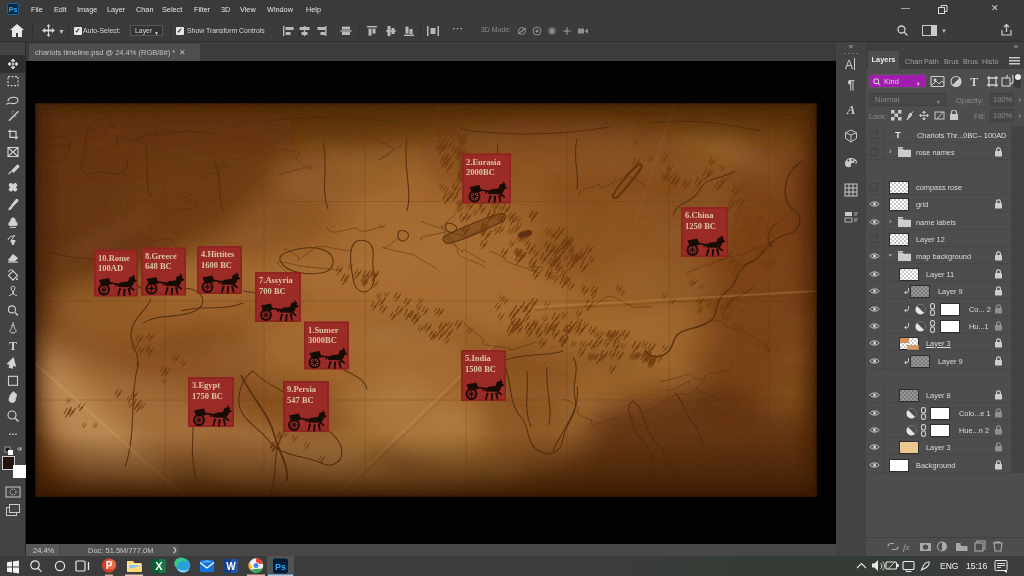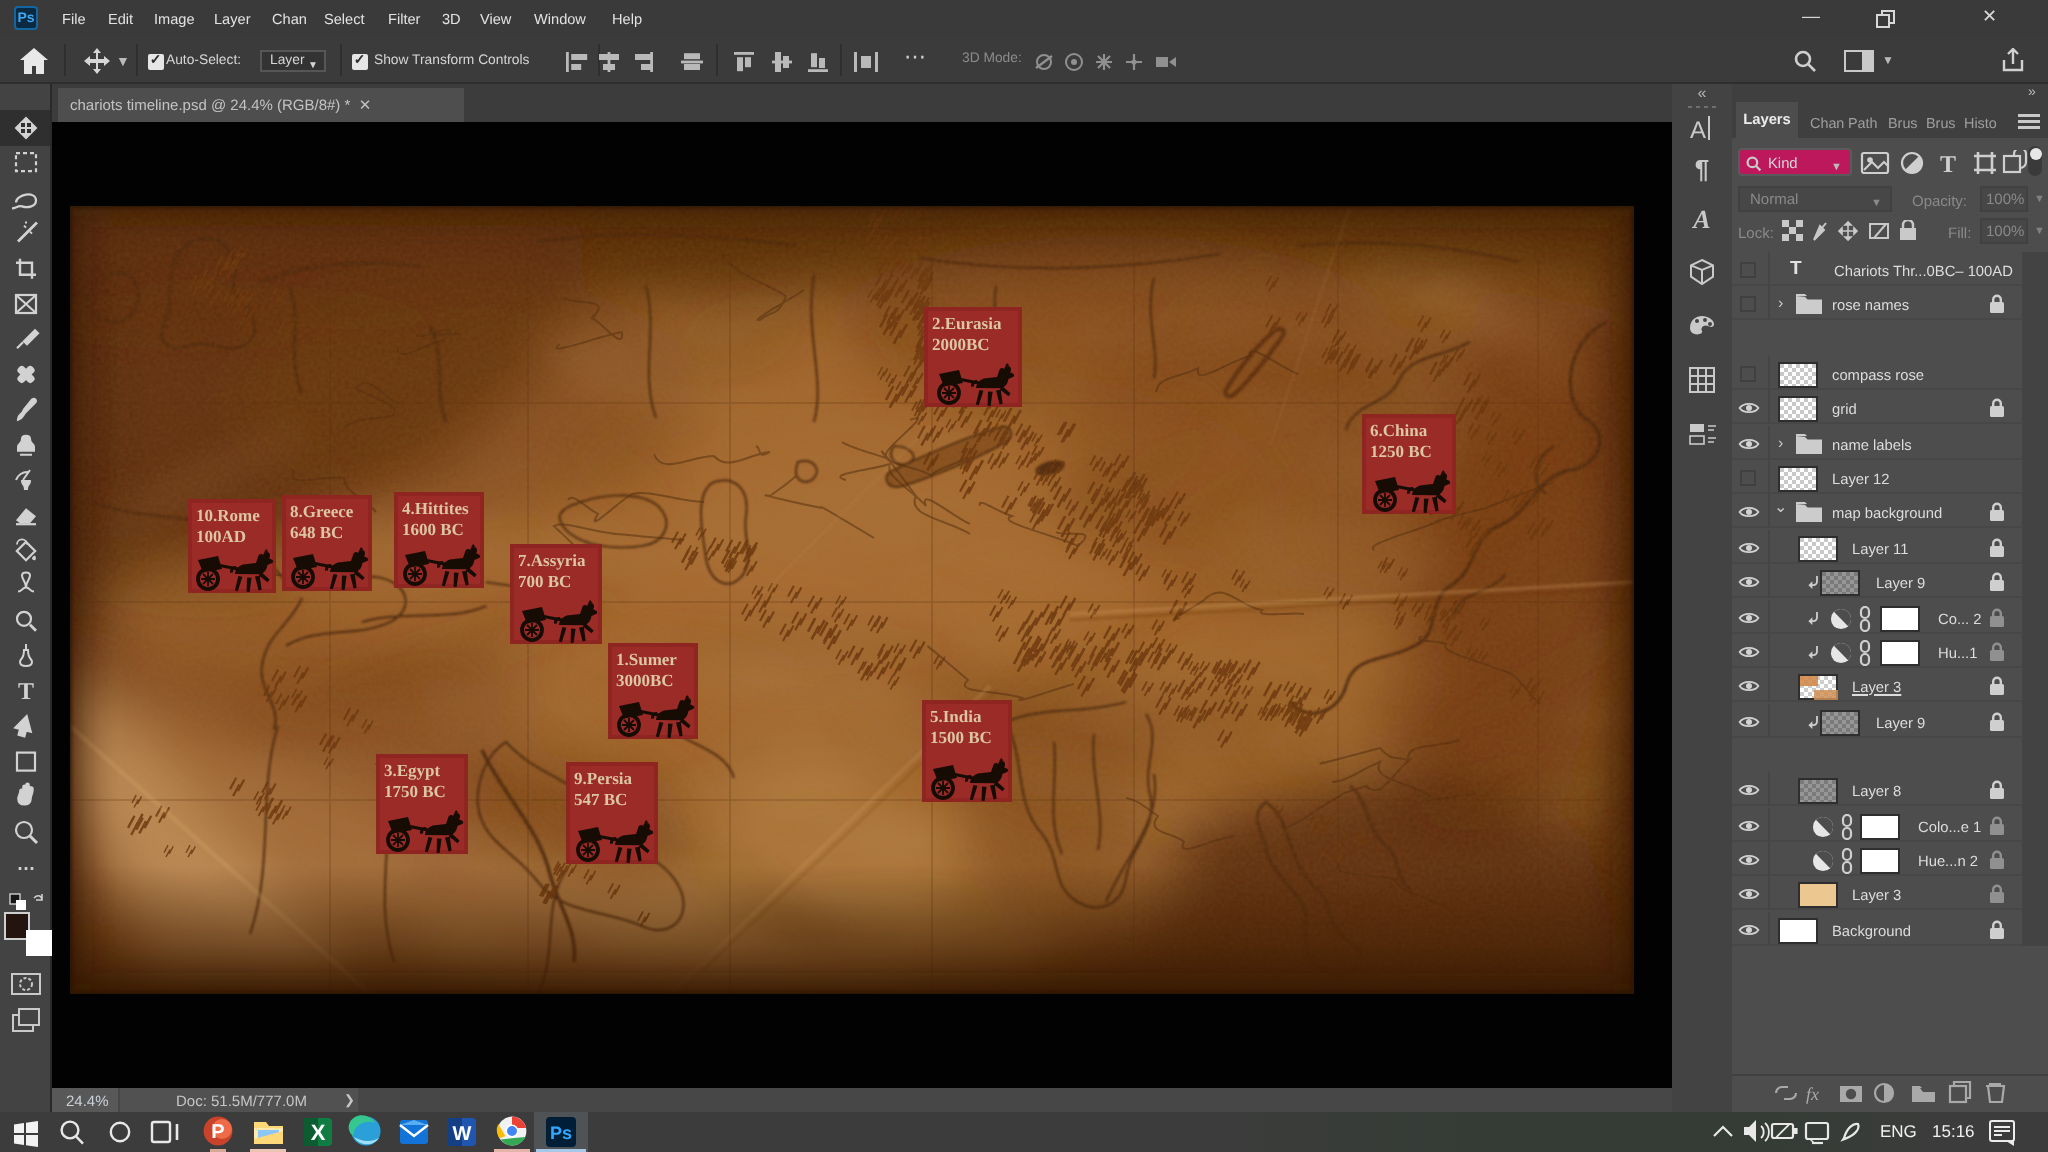--- a/index.html
+++ b/index.html
@@ -8,21 +8,21 @@
 #menubar{position:absolute;left:0;top:0;width:1024px;height:19px;background:#3a3a3a;color:#e2e2e2;font-size:7.3px;}
 #menubar span.mi{position:absolute;top:5px;}
 #pslogo{position:absolute;left:7px;top:3px;width:12px;height:12px;background:#0b2a42;border:1px solid #1565a0;border-radius:2px;color:#3fa8f0;font-size:7px;font-weight:bold;text-align:center;line-height:11px;}
 
 #optbar{position:absolute;left:0;top:19px;width:1024px;height:23px;background:#3b3b3b;border-bottom:1px solid #2e2e2e;color:#d6d6d6;font-size:6.9px;}
 .vsep{position:absolute;top:3px;width:1px;height:16px;background:#2e2e2e;}
 .chk{position:absolute;top:8px;width:7.5px;height:7.5px;background:#e6e6e6;border-radius:1px;color:#2e2e2e;font-size:7px;line-height:7.5px;text-align:center;font-weight:bold;}
 #toolbar{position:absolute;left:0;top:42px;width:26px;height:514px;background:#434343;border-right:1px solid #2a2a2a;}
 #canvasarea{position:absolute;left:26px;top:42px;width:810px;height:514px;background:#000;}
 #tabbar{position:absolute;left:0;top:0;width:810px;height:19px;background:#3c3c3c;}
-#tab{position:absolute;left:3px;top:2px;width:203px;height:17px;background:#4e4e4e;color:#c3c3c3;font-size:7.5px;line-height:17px;padding-left:6px;}
+#tab{position:absolute;left:3px;top:2px;width:171px;height:17px;background:#4e4e4e;color:#c3c3c3;font-size:7.5px;line-height:17px;padding-left:6px;}
 #blackc{position:absolute;left:0;top:19px;width:810px;height:483px;background:#020202;}
 #statusbar{position:absolute;left:0;top:501.5px;width:810px;height:12.5px;background:#474747;color:#c6c6c6;font-size:7.5px;}
 #dock{position:absolute;left:836px;top:42px;width:30px;height:514px;background:#434343;}
 #layers{position:absolute;left:866px;top:42px;width:158px;height:514px;background:#4d4d4d;}
 .row{position:absolute;left:0;width:145px;height:17px;border-bottom:1px solid #474747}
 .row::after{content:"";position:absolute;left:18px;top:0;width:1px;height:17px;background:#454545}
 .lname{position:absolute;top:4.5px;font-size:7.4px;color:#dcdcdc;white-space:nowrap}
 #taskbar{position:absolute;left:0;top:556px;width:1024px;height:20px;background:#3c3c3c;color:#e8e8e8;}
 </style></head>
 <body>
@@ -1012,21 +1012,21 @@
       <span class="abs" style="left:97px">Brus</span>
       <span class="abs" style="left:116px">Histo</span>
  </div>
  <svg class="abs" style="left:143px;top:15px" width="11" height="9">
       <g fill="#c9c9c9">
         <rect y="0" width="11" height="1.5"></rect>
         <rect y="3" width="11" height="1.5"></rect>
         <rect y="6" width="11" height="1.5"></rect>
       </g>
     </svg>
- <div class="abs" style="left:3px;top:32px;width:57px;height:14px;background:#be185d;border:1px solid #5a5a5a;border-radius:2px;color:#d8d8d8;font-size:7.4px;line-height:12px">
+ <div class="abs" style="left:3px;top:32px;width:57px;height:14px;background:#a21caf;border:1px solid #5a5a5a;border-radius:2px;color:#d8d8d8;font-size:7.4px;line-height:12px">
    <svg class="abs" style="left:3px;top:3px" width="8" height="8" viewBox="0 0 10 10" fill="none" stroke="#c9c9c9" stroke-width="1.4">
         <circle cx="4" cy="4" r="3"></circle>
         <path d="M6.3 6.3L9 9"></path>
       </svg>
    <span style="position:absolute;left:14px;top:1px">Kind</span>
    <span style="position:absolute;right:4px;top:3px;font-size:5.5px;color:#bbb">▼</span>
  </div>
   <svg class="abs" style="left:64px;top:33px" width="84" height="13" viewBox="0 0 84 13">
   <g fill="none" stroke="#cfcfcf" stroke-width="1.1">
    <rect x="1" y="1.5" width="13" height="10" rx="1"></rect>

